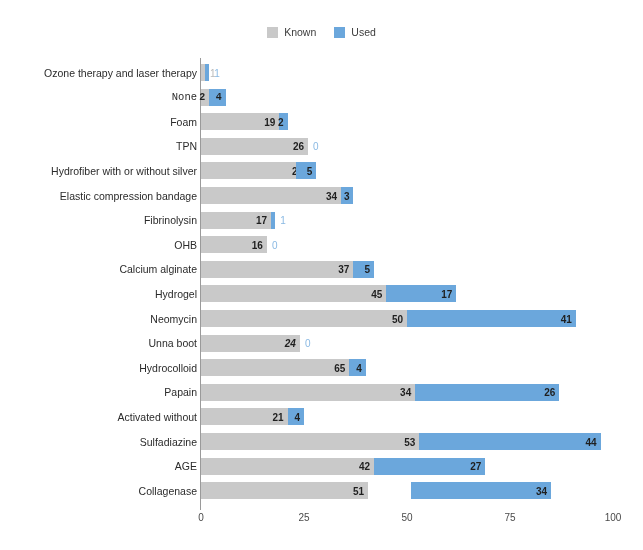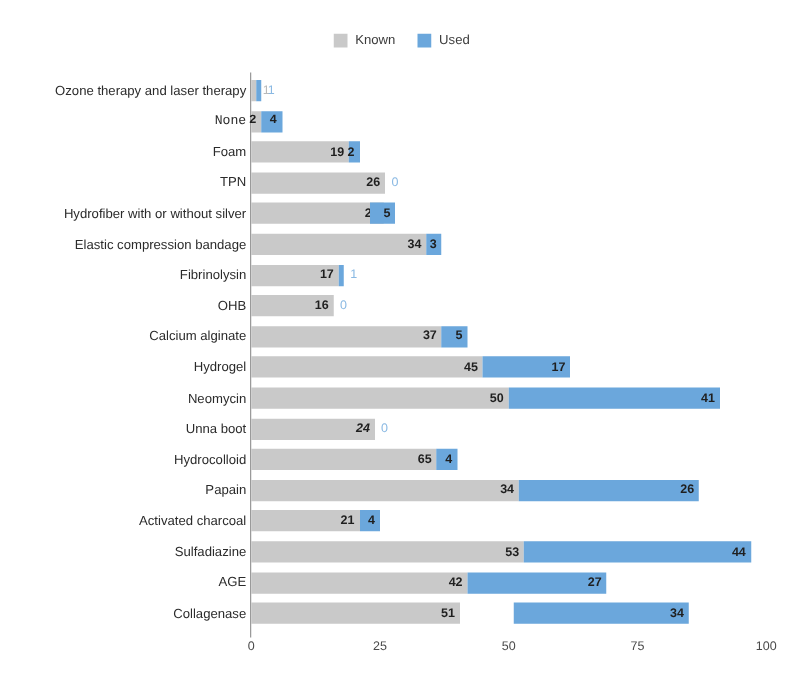--- a/index.html
+++ b/index.html
@@ -272,21 +272,21 @@
       <div class="row" style="top: 325.8px; width: 412px; height: 17px;">
         <span class="cat-label">Papain</span>
         <div class="seg seg-known" style="left: 0px; width: 214.24px;">
           <span class="seg-value">34</span>
         </div>
         <div class="seg seg-used" style="left: 214.24px; width: 144.2px;">
           <span class="seg-value">26</span>
         </div>
       </div>
       <div class="row" style="top: 350.4px; width: 412px; height: 17px;">
-        <span class="cat-label">Activated charcoal</span>
+        <span class="cat-label">Activated without</span>
         <div class="seg seg-known" style="left: 0px; width: 86.52px;">
           <span class="seg-value">21</span>
         </div>
         <div class="seg seg-used" style="left: 86.52px; width: 16.48px;">
           <span class="seg-value">4</span>
         </div>
       </div>
       <div class="row" style="top: 375px; width: 412px; height: 17px;">
         <span class="cat-label">Sulfadiazine</span>
         <div class="seg seg-known" style="left: 0px; width: 218.36px;">

